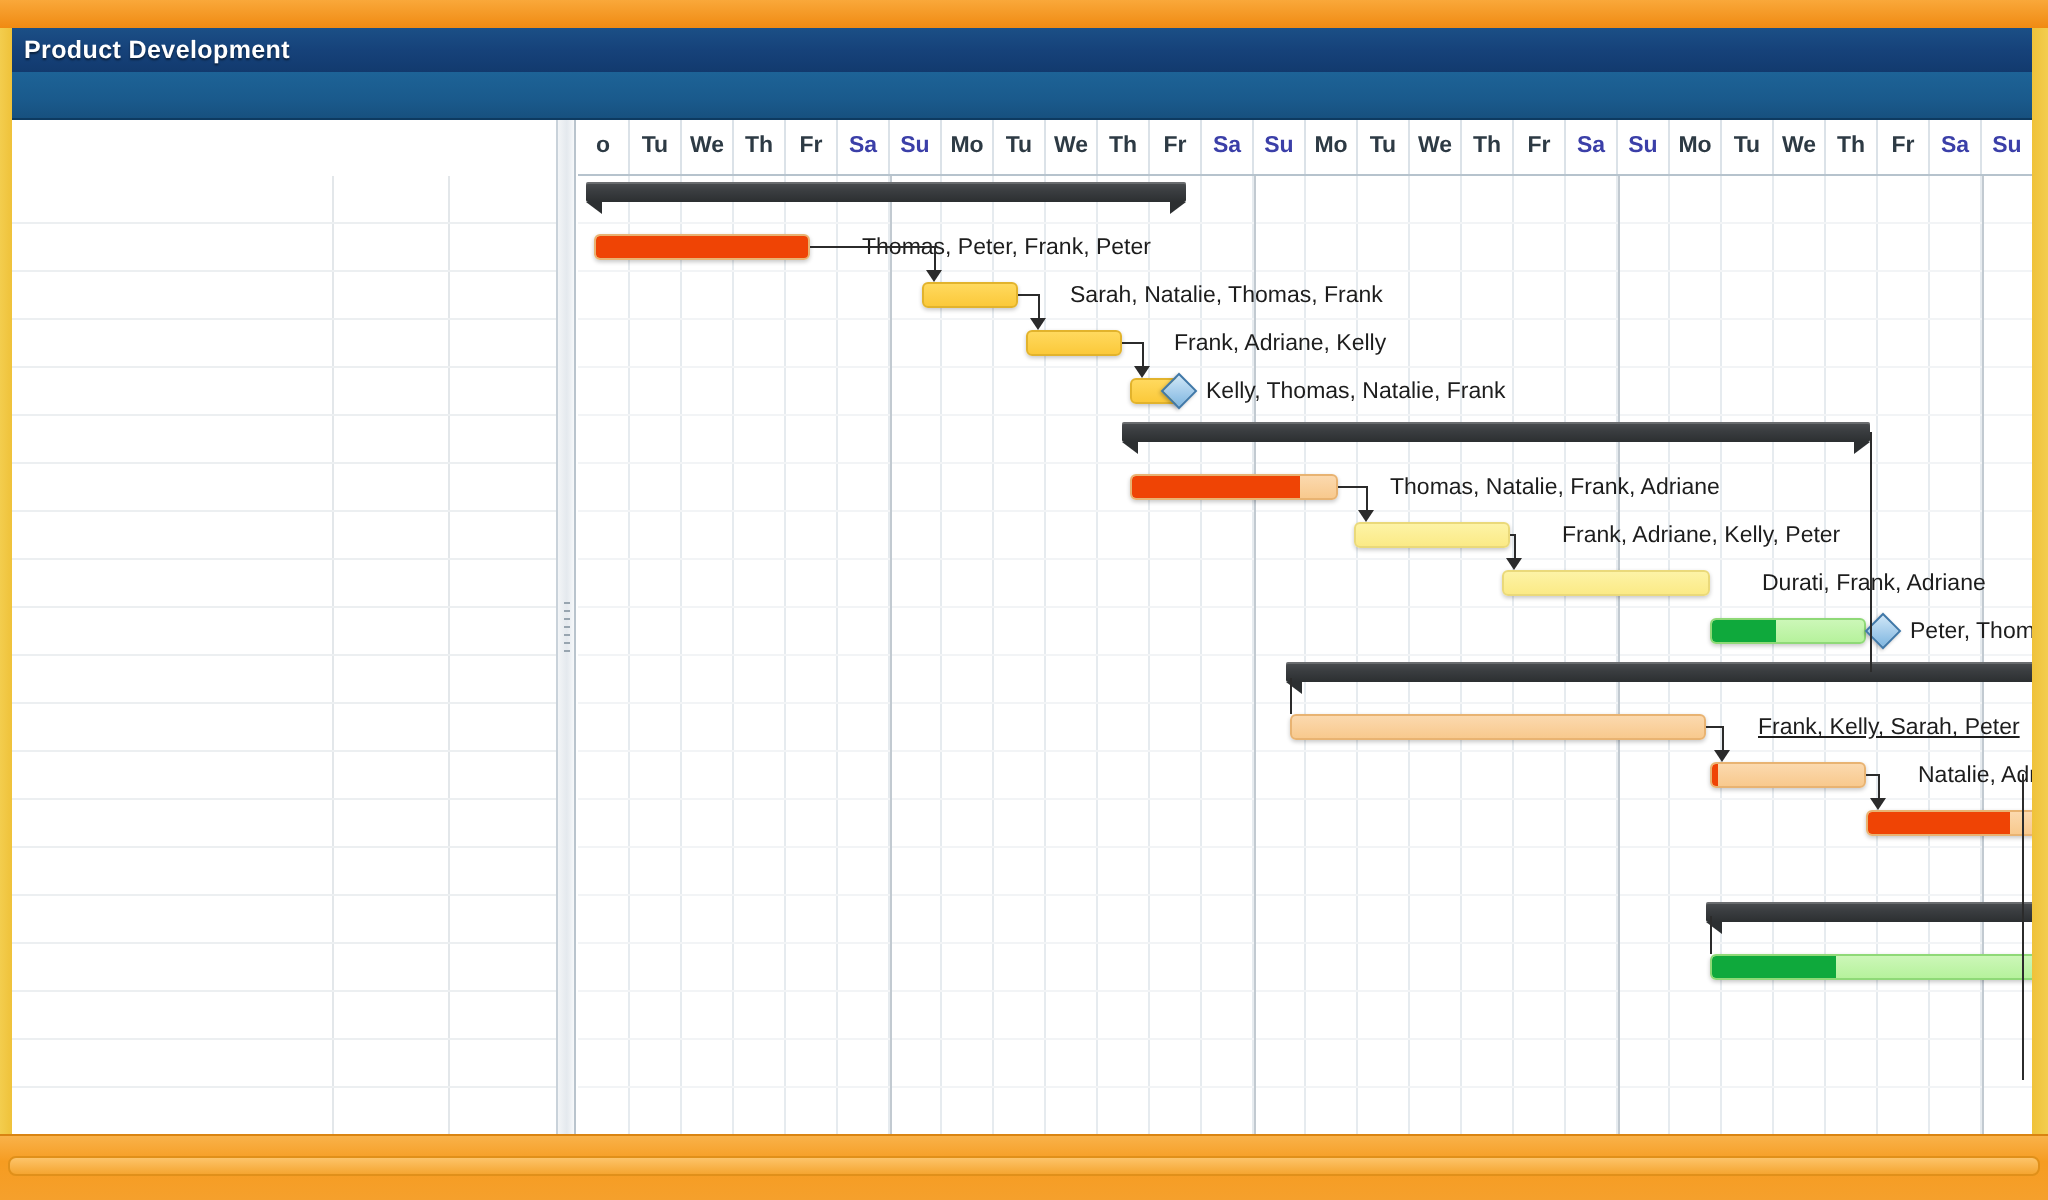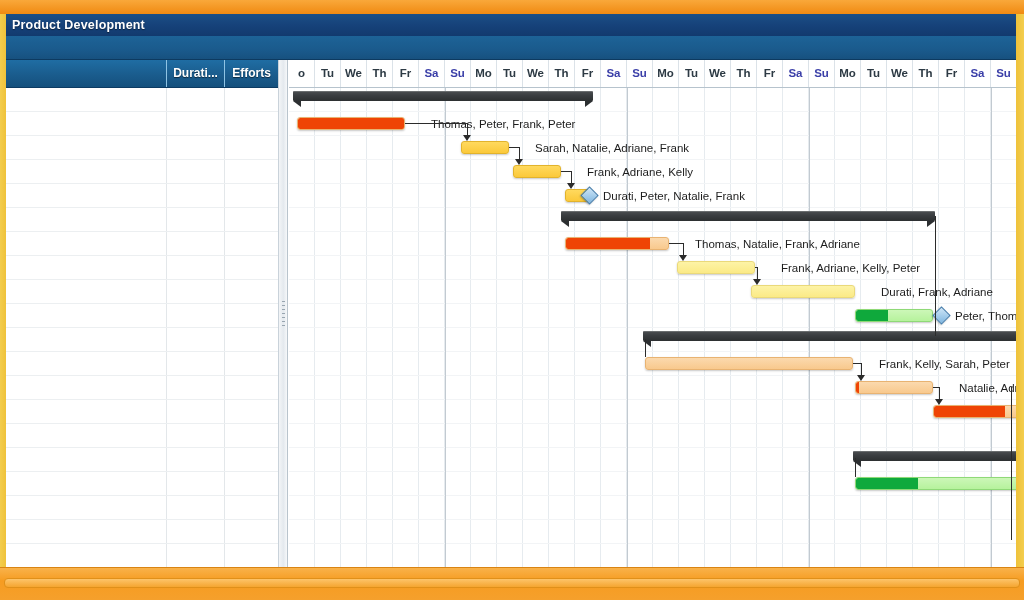--- a/index.html
+++ b/index.html
@@ -229,25 +229,20 @@
   <div id="frame-left"></div>
   <div id="frame-right"></div>
   <div id="frame-bottom"></div>
 
   <div id="gantt-app">
 
     <div id="title-bar">Product Development</div>
     <div id="upper-band"></div>
 
     <div id="task-pane">
-      <div id="task-header">
-        <div class="th name-col"></div>
-        <div class="th dur-col">Durati...</div>
-        <div class="th eff-col">Efforts</div>
-      </div>
       <div id="task-rows">
           <div class="task-row summary">
             <div class="cell-name"></div>
             <div class="cell-dur"></div>
             <div class="cell-eff"></div>
           </div>
           <div class="task-row">
             <div class="cell-name"></div>
             <div class="cell-dur"></div>
             <div class="cell-eff"></div>
@@ -386,43 +381,43 @@
       <div class="weekline" style="left: 156px;"></div>
           <div class="weekline" style="left: 338px;"></div>
           <div class="weekline" style="left: 520px;"></div>
           <div class="weekline" style="left: 702px;"></div>
           <div class="bar summary" style="left: 4px; top: 3px; width: 300px;"></div>
           <div class="bar task orange" style="left: 8px; top: 29px; width: 108px;">
             <div class="progress" style="width: 100%; background: rgb(239, 68, 5);"></div>
           </div>
           <div class="res-label" style="left: 142px; top: 30px;">Thomas, Peter, Frank, Peter</div>
           <div class="bar task yellowDk" style="left: 172px; top: 53px; width: 48px;"></div>
-          <div class="res-label" style="left: 246px; top: 54px;">Sarah, Natalie, Adriane, Frank</div>
+          <div class="res-label" style="left: 246px; top: 54px;">Sarah, Natalie, Thomas, Frank</div>
           <div class="bar task yellowDk" style="left: 224px; top: 77px; width: 48px;"></div>
           <div class="res-label" style="left: 298px; top: 78px;">Frank, Adriane, Kelly</div>
           <div class="bar task yellowDk" style="left: 276px; top: 101px; width: 26px;"></div>
           <div class="milestone" style="left: 294px; top: 101px;"></div>
-          <div class="res-label" style="left: 314px; top: 102px;">Durati, Peter, Natalie, Frank</div>
+          <div class="res-label" style="left: 314px; top: 102px;">Kelly, Thomas, Natalie, Frank</div>
           <div class="bar summary" style="left: 272px; top: 123px; width: 374px;"></div>
           <div class="bar task orange" style="left: 276px; top: 149px; width: 104px;">
             <div class="progress" style="width: 82%; background: rgb(239, 68, 5);"></div>
           </div>
           <div class="res-label" style="left: 406px; top: 150px;">Thomas, Natalie, Frank, Adriane</div>
           <div class="bar task yellow" style="left: 388px; top: 173px; width: 78px;"></div>
           <div class="res-label" style="left: 492px; top: 174px;">Frank, Adriane, Kelly, Peter</div>
           <div class="bar task yellow" style="left: 462px; top: 197px; width: 104px;"></div>
           <div class="res-label" style="left: 592px; top: 198px;">Durati, Frank, Adriane</div>
           <div class="bar task green" style="left: 566px; top: 221px; width: 78px;">
             <div class="progress" style="width: 42%; background: rgb(15, 169, 60);"></div>
           </div>
           <div class="milestone" style="left: 646px; top: 221px;"></div>
           <div class="res-label" style="left: 666px; top: 222px;">Peter, Thomas</div>
           <div class="bar summary" style="left: 354px; top: 243px; width: 390px;"></div>
           <div class="bar task orange" style="left: 356px; top: 269px; width: 208px;"></div>
-          <div class="res-label" style="left: 590px; top: 270px;">Frank, Kelly, Sarah, Peter</div>
+          <div class="res-label" style="left: 590px; top: 270px; text-decoration: underline;">Frank, Kelly, Sarah, Peter</div>
           <div class="bar task orange" style="left: 566px; top: 293px; width: 78px;">
             <div class="progress" style="width: 4%; background: rgb(239, 68, 5);"></div>
           </div>
           <div class="res-label" style="left: 670px; top: 294px;">Natalie, Adriane</div>
           <div class="bar task orange" style="left: 644px; top: 317px; width: 100px;">
             <div class="progress" style="width: 72%; background: rgb(239, 68, 5);"></div>
           </div>
           <div class="bar summary" style="left: 564px; top: 363px; width: 186px;"></div>
           <div class="bar task green" style="left: 566px; top: 389px; width: 184px;">
             <div class="progress" style="width: 34%; background: rgb(15, 169, 60);"></div>

